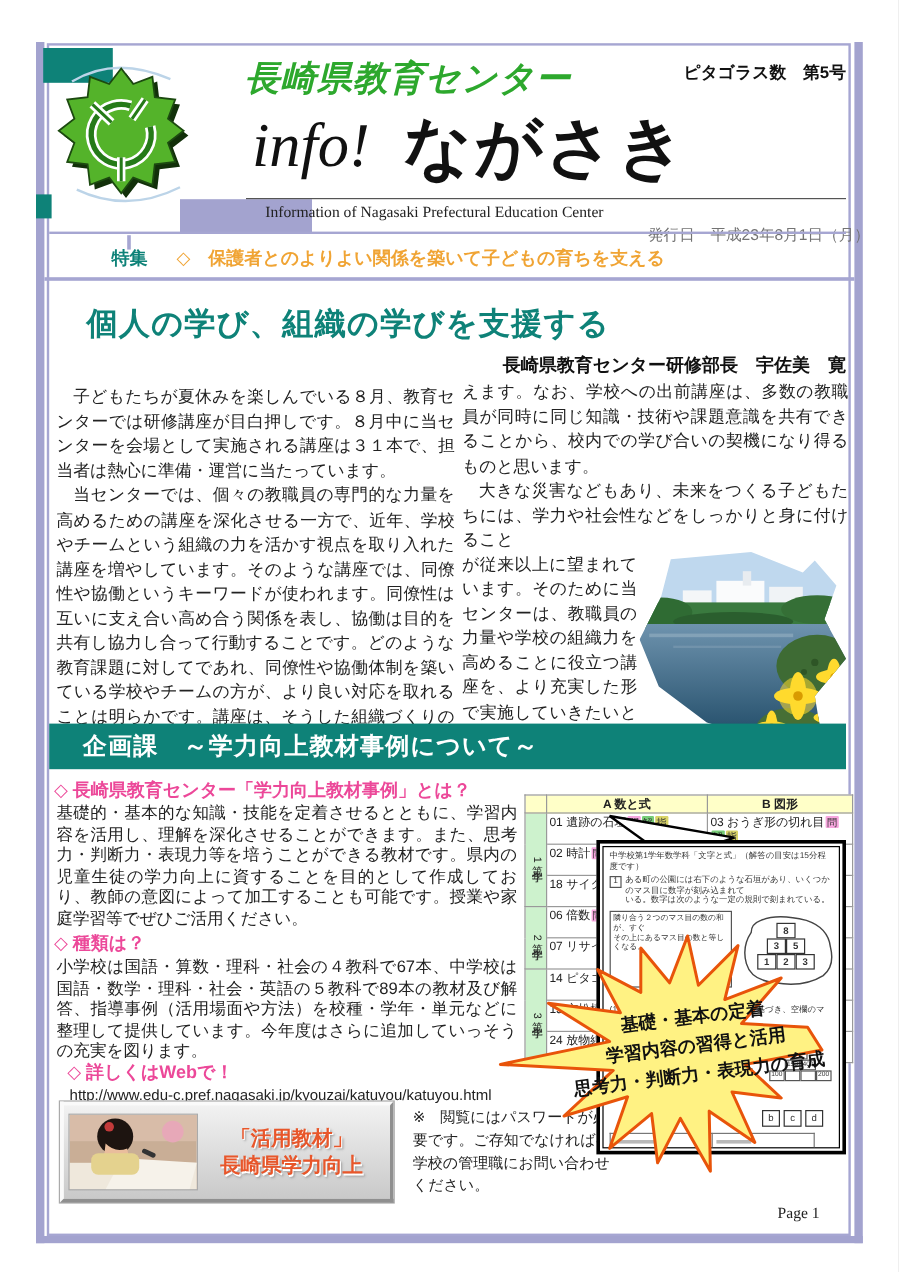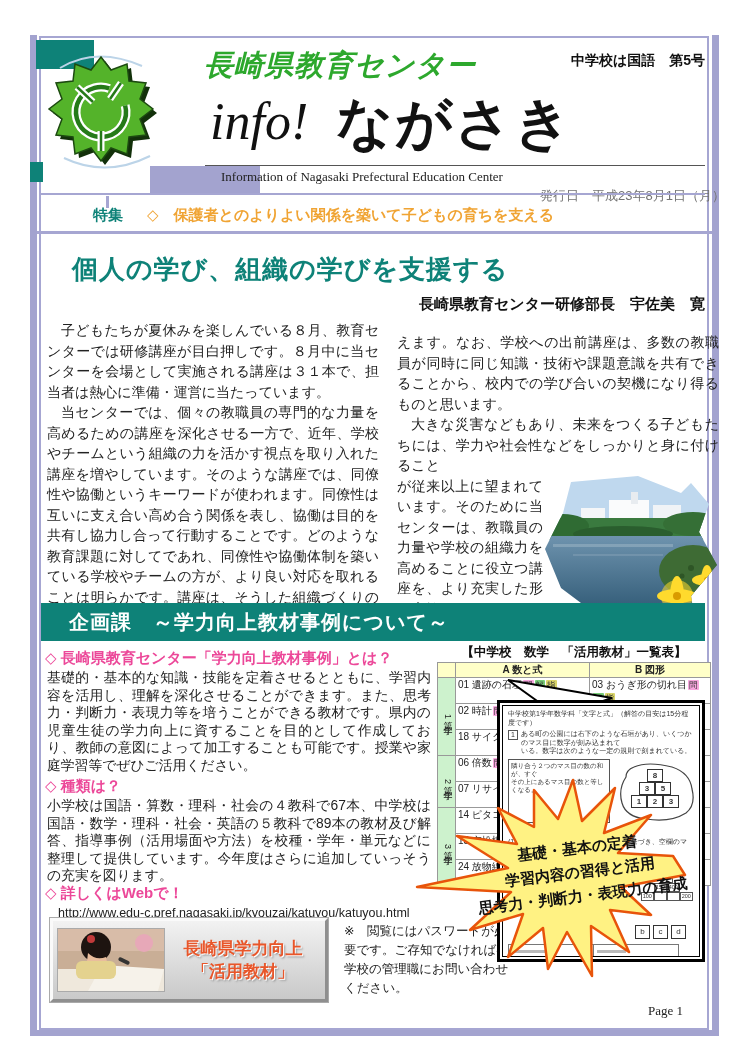--- a/index.html
+++ b/index.html
@@ -27,34 +27,34 @@
   #subtitle-en{left:221px;top:169px;font-family:"Liberation Serif","DejaVu Serif",serif;font-size:13px;color:#222;}
   #issue-date{left:540px;top:187px;font-size:13px;color:#737373;}
   
   #feature-label{left:93px;top:206px;font-size:15px;font-weight:bold;color:#0E8278;}
   #feature-text{left:147px;top:206px;font-size:15px;font-weight:bold;color:#F0A434;}
   
   #article-title{left:72px;top:252px;font-size:26px;font-weight:bold;color:#0E8278;letter-spacing:1px;}
   #article-author{left:375px;top:295px;width:330px;text-align:right;font-size:15px;font-weight:bold;color:#111;}
   .bodycol{font-size:14px;line-height:20.5px;text-align:justify;color:#222;word-break:break-all;}
   #col1{left:47px;top:320px;width:332px;}
-  #col2{left:385px;top:332px;width:322px;margin-left:12px;}
+  #col2{left:385px;top:316px;width:322px;}
   .indent{text-indent:1em;}
   #col2-flex{display:flex;align-items:flex-start;}
   #col2-narrow{width:146px;}
   
   #band{left:41px;top:603px;width:664px;height:38px;background:#0E8278;color:#fff;font-size:20px;
         font-weight:bold;line-height:38px;padding-left:28px;box-sizing:border-box;letter-spacing:1px;}
   
   .qhead{font-size:15px;font-weight:bold;color:#ec4899;}
   #q1-head{left:45px;top:649px;}
   #q1-body{left:47px;top:669px;width:384px;font-size:13.8px;line-height:17.5px;text-align:justify;word-break:break-all;}
   #q2-head{left:45px;top:777px;}
   #q2-body{left:47px;top:797px;width:384px;font-size:13.8px;line-height:17.5px;text-align:justify;word-break:break-all;}
-  #q3-head{left:45px;top:884px;}
+  #q3-head{left:56px;top:884px;}
   #url-line{left:58px;top:906px;font-size:12.5px;}
   #url-line a{color:#222;text-decoration:none;}
   #note{left:344px;top:922px;width:172px;font-size:12.5px;line-height:19px;color:#222;}
   
   #banner{left:50px;top:918px;width:278px;height:84px;background:linear-gradient(#f2f2f2,#c9c9c9);
           border:3px solid;border-color:#fafafa #8f8f8f #8f8f8f #fafafa;box-shadow:0 0 0 1px #aaa;
           box-sizing:border-box;display:flex;align-items:center;padding:4px;}
   #banner-text{flex:1;text-align:center;font-size:17px;font-weight:bold;color:#E8562A;line-height:23px;
                text-shadow:1px 1px 0 #fff,2px 2px 2px #999;}
   
@@ -122,21 +122,21 @@
     <circle cx="55" cy="60" r="25" fill="none" stroke="#257A18" stroke-width="4.5" stroke-dasharray="132 25" transform="rotate(-15 55 60)"></circle>
     <line x1="31" y1="35" x2="47" y2="50" stroke="#ffffff" stroke-width="7"></line>
     <line x1="31" y1="35" x2="47" y2="50" stroke="#257A18" stroke-width="2.5"></line>
     <line x1="75" y1="31" x2="64" y2="47" stroke="#ffffff" stroke-width="7"></line>
     <line x1="75" y1="31" x2="64" y2="47" stroke="#257A18" stroke-width="2.5"></line>
     <line x1="55" y1="79" x2="55" y2="99" stroke="#ffffff" stroke-width="7"></line>
     <line x1="55" y1="79" x2="55" y2="99" stroke="#257A18" stroke-width="2.5"></line>
   </svg>
 
   <div class="abs" id="org-title">長崎県教育センター</div>
-  <div class="abs" id="issue">中学校は国語　第5号</div>
+  <div class="abs" id="issue">ピタゴラス数　第5号</div>
   <div class="abs" id="title-script">info!</div>
   <div class="abs" id="title-main">ながさき</div>
   <div class="abs" id="title-rule"></div>
   <div class="abs" id="subtitle-en">Information of Nagasaki Prefectural Education Center</div>
   <div class="abs" id="issue-date">発行日　平成23年8月1日（月）</div>
   <div class="abs" id="header-divider"></div>
 
   <div class="abs" id="feature-tick"></div>
   <div class="abs" id="feature-label">特集</div>
   <div class="abs" id="feature-text">◇　保護者とのよりよい関係を築いて子どもの育ちを支える</div>
@@ -220,27 +220,26 @@
       <rect x="0" y="40" width="106" height="22" fill="#EFE8DC"></rect>
       <polygon points="30,62 100,62 106,40 44,36" fill="#F6F2EA"></polygon>
       <circle cx="38" cy="18" r="15" fill="#1d1410"></circle>
       <circle cx="33" cy="10" r="4" fill="#C23A3A"></circle>
       <path d="M30 24 q8 8 18 4 l2 10 -22 2 z" fill="#E9BD9C"></path>
       <rect x="18" y="32" width="40" height="18" rx="6" fill="#E4D28E"></rect>
       <rect x="60" y="30" width="12" height="4" rx="2" fill="#333" transform="rotate(25 66 32)"></rect>
       <circle cx="86" cy="14" r="9" fill="#E7A8B8"></circle>
     </svg>
     <div id="banner-text">
+      <div>「活用教材」</div>
       <div>長崎県学力向上</div>
-      <div>「活用教材」</div>
     </div>
   </div>
   <div class="abs" id="note">※　閲覧にはパスワードが必要です。ご存知でなければ各学校の管理職にお問い合わせください。</div>
 
-  <div class="abs" id="tbl-caption">【中学校　数学　「活用教材」一覧表】</div>
   <div class="abs" id="materials">
     <table>
       <tbody>
           <tr>
         <th></th>
         <th>A 数と式</th>
         <th>B 図形</th>
       </tr>
       <tr>
         <td class="grade" rowspan="3">第1学年</td>

